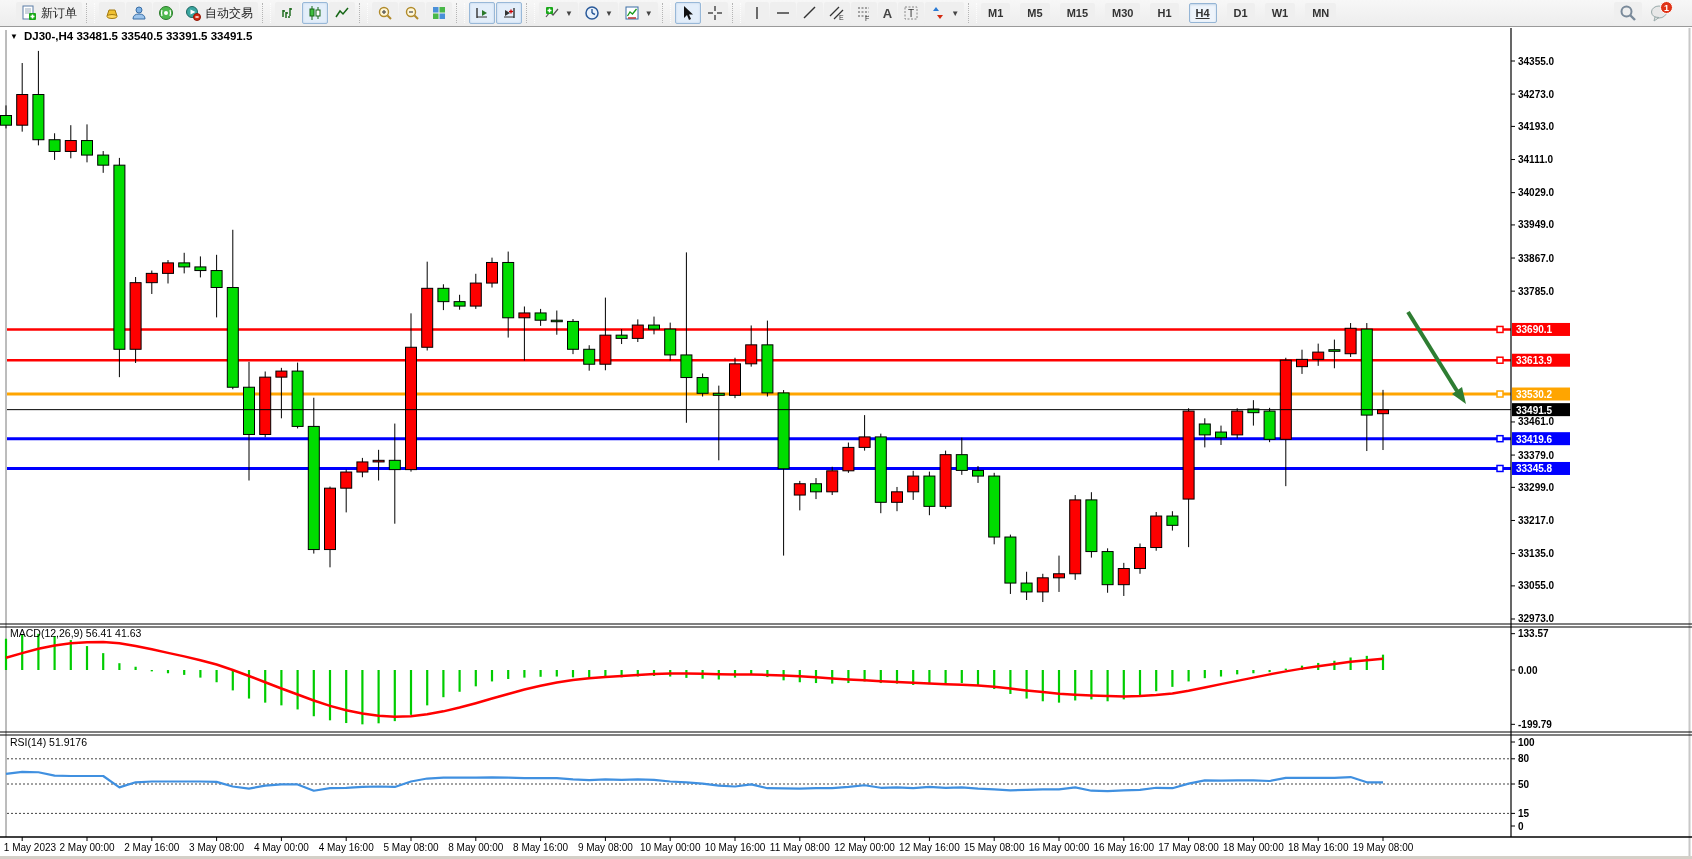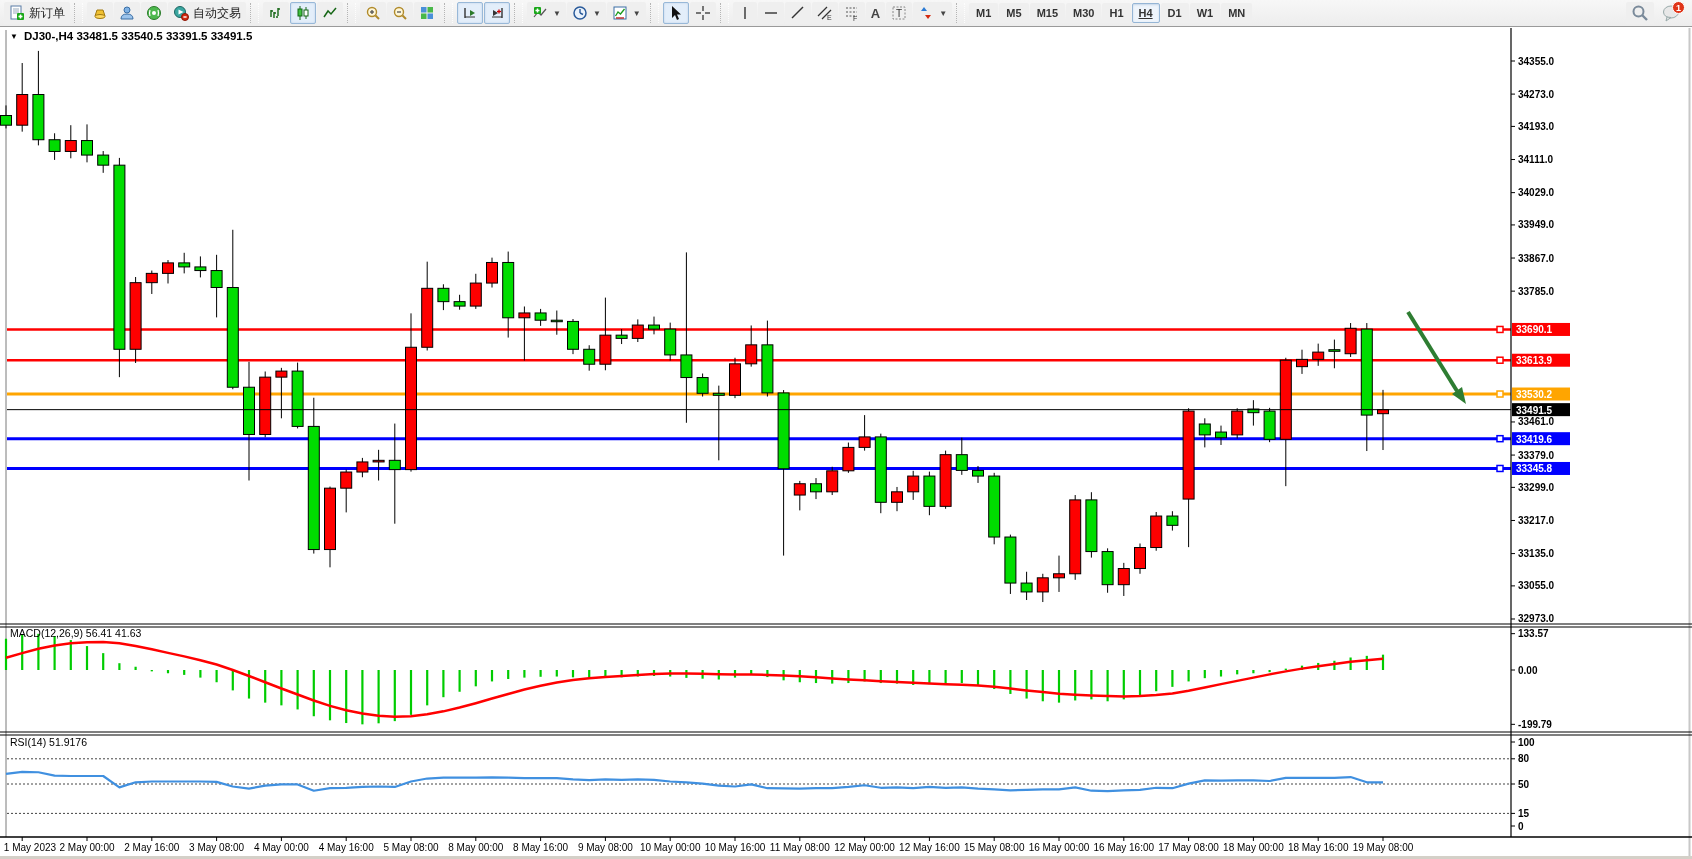--- a/index.html
+++ b/index.html
@@ -1,19 +1,19 @@
 <!DOCTYPE html>
 <html><head>
 <meta charset="utf-8">
 <style>
   html,body{margin:0;padding:0;width:1692px;height:859px;overflow:hidden;background:#fff;
     font-family:"Liberation Sans","DejaVu Sans",sans-serif;}
   
   .toolbar{position:absolute;top:0;left:0;width:1692px;height:27px;background:linear-gradient(#f7f7f7,#ededed);
-    border-bottom:1px solid #9a9a9a;display:flex;align-items:center;padding:0 4px;box-sizing:border-box;gap:1px;}
+    border-bottom:1px solid #9a9a9a;display:flex;align-items:center;padding:0 16px;box-sizing:border-box;gap:1px;}
   .tb-grip{width:7px;height:20px;border-left:1px dotted #b5b5b5;border-right:1px dotted #fdfdfd;margin:0 3px;}
   .tb-btn{display:flex;align-items:center;gap:4px;height:22px;padding:0 4px;border:1px solid transparent;
     border-radius:2px;font-size:12px;color:#222;cursor:default;white-space:nowrap;}
   .tb-btn.active{background:#e3eefa;border-color:#98b8d8;box-shadow:inset 0 0 2px #b9cfe4;}
   .caret{font-size:8px;color:#444;margin-left:1px;}
   .tf-btn{height:20px;padding:0 6px;display:flex;align-items:center;font-size:11px;color:#333;
     border:1px solid transparent;border-radius:2px;font-weight:bold;}
   .tf-btn.active{background:#eef4fb;border-color:#95b5d5;box-shadow:inset 0 1px 2px #c4d6e8;text-decoration:underline;}
   .tb-right{margin-left:auto;display:flex;align-items:center;gap:6px;padding-right:6px;}
   .badge-wrap{position:relative;width:22px;height:22px;display:flex;align-items:center;justify-content:center;}
@@ -209,21 +209,21 @@
       </svg>
   </button>
   <button class="tb-btn">
     <svg width="16" height="16">
         <polygon points="4,2 7,6 1,6" fill="#2a7ad4" transform="translate(2,0)"></polygon>
         <polygon points="4,14 7,10 1,10" fill="#d42a10" transform="translate(6,0)"></polygon>
       </svg>
     <span class="caret">▼</span>
   </button>
   <span class="tb-grip"></span>
-  <div id="tf-group" style="display:flex;gap:1px;justify-content:center;">
+  <div id="tf-group" style="display:flex;gap:10px;justify-content:center;">
       <button class="tf-btn">M1</button>
       <button class="tf-btn">M5</button>
       <button class="tf-btn">M15</button>
       <button class="tf-btn">M30</button>
       <button class="tf-btn">H1</button>
       <button class="tf-btn active">H4</button>
       <button class="tf-btn">D1</button>
       <button class="tf-btn">W1</button>
       <button class="tf-btn">MN</button>
     </div>

